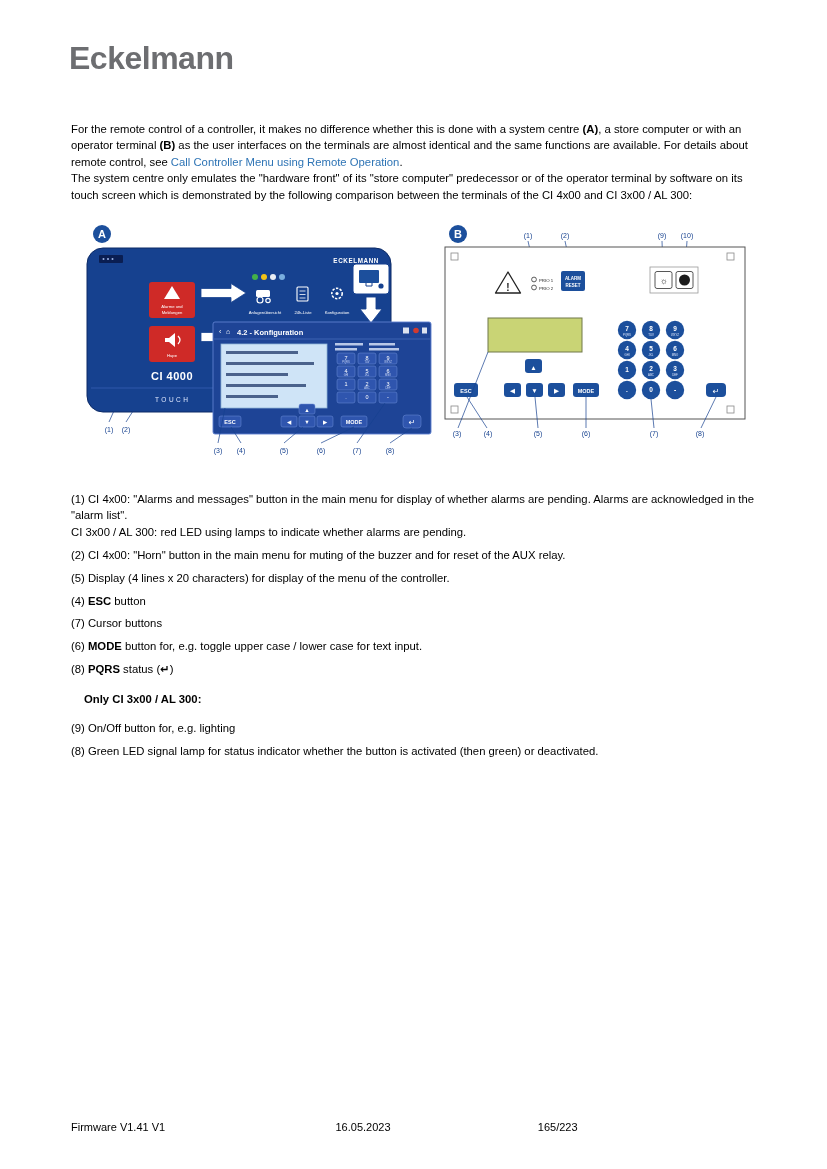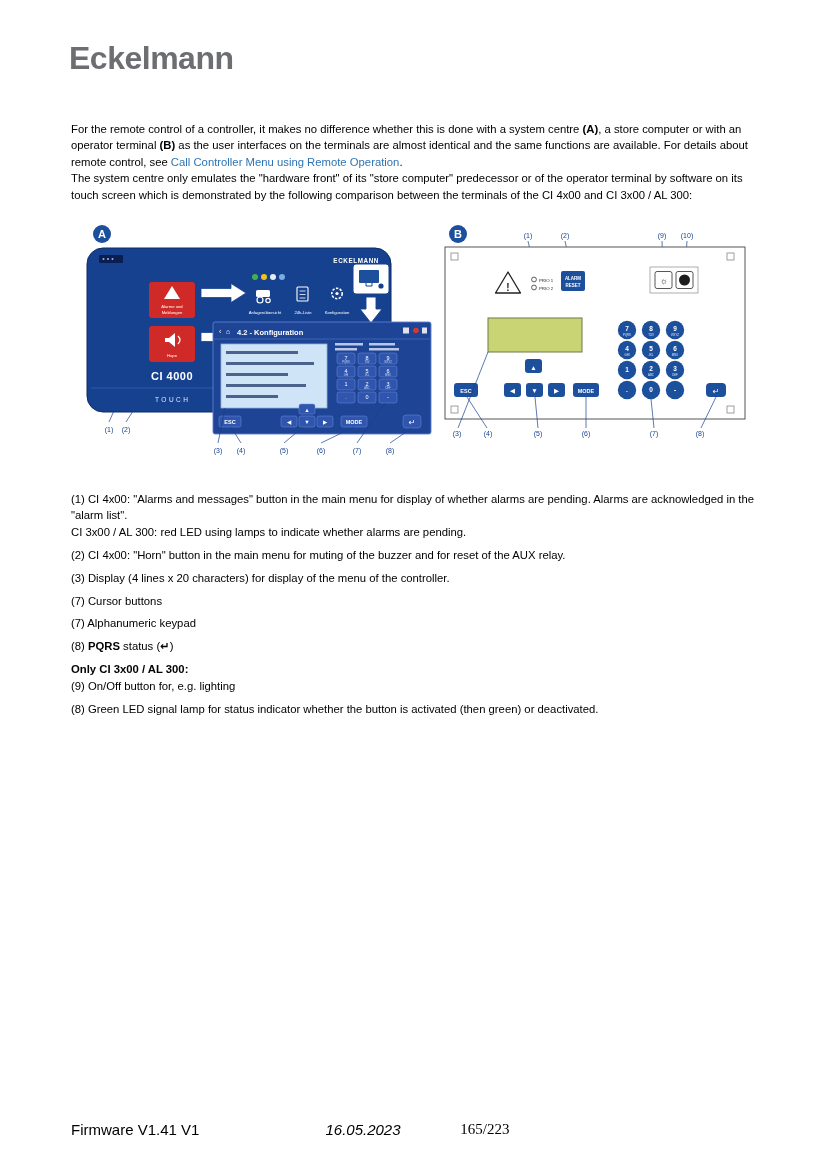--- a/index.html
+++ b/index.html
@@ -11,24 +11,24 @@
   .logo{position:absolute;left:69px;top:40px;font-size:32px;font-weight:bold;
         color:#6d6e71;letter-spacing:-0.5px;}
   .content{position:absolute;left:71px;top:121px;width:687px;
            font-size:11.3px;line-height:16.4px;}
   p{margin:0;}
   a.link{color:#2e74b5;text-decoration:none;cursor:pointer;}
   .diagrams{position:relative;height:246px;margin:19px 0 23px;}
   .figA,.figB{position:absolute;top:0;}
   .figA{left:14px;} .figB{left:369px;}
   .item{margin:0 0 6.5px;}
-  .only{margin:0;}
+  .only{margin:13px;}
   .enter-glyph{font-weight:bold;}
-  .footer{position:absolute;left:71px;top:1121px;width:584px;display:flex;font-size:15px;}
-  .f-left{flex:1;} .f-center{flex:1;text-align:center;font-style:italic;} .f-right{flex:1;text-align:left;font-family:Liberation Serif, serif;}
+  .footer{position:absolute;left:71px;top:1121px;width:584px;display:flex;font-size:11px;}
+  .f-left{flex:1;} .f-center{flex:1;text-align:center;} .f-right{flex:1;text-align:center;}
 
   
   svg text{font-family:"Liberation Sans","DejaVu Sans",sans-serif;}
   .t-badge{font-size:11px;font-weight:bold;fill:#fff;text-anchor:middle;}
   .t-co{font-size:7px;fill:#16418f;text-anchor:middle;}
   .t-brand{font-size:6.3px;font-weight:bold;fill:#fff;letter-spacing:.6px;text-anchor:end;}
   .t-tiny{font-size:4.2px;fill:#fff;text-anchor:middle;}
   .t-ci{font-size:11px;font-weight:bold;fill:#fff;letter-spacing:.5px;}
   .t-touch{font-size:6.5px;fill:#dfe8ff;letter-spacing:2.5px;}
   .t-ptitle{font-size:7.5px;font-weight:bold;fill:#fff;}
@@ -424,23 +424,24 @@
 
       <g>
         <circle cx="18" cy="12" r="9" fill="#1c4f9c"></circle>
         <text x="18" y="16" class="t-badge">B</text>
       </g>
     </svg>
   </div>
 
   <p class="item"><span>(1) CI 4x00: "Alarms and messages" button in the main menu for display of whether alarms are pending. Alarms are acknowledged in the "alarm list".</span><br><span>CI 3x00 / AL 300: red LED using lamps to indicate whether alarms are pending.</span></p>
   <p class="item"><span>(2) CI 4x00: "Horn" button in the main menu for muting of the buzzer and for reset of the AUX relay.</span><br></p>
-  <p class="item">(3) Display (4 lines x 20 characters) for display of the menu of the controller.</p>
+  <p class="item">(5) Display (4 lines x 20 characters) for display of the menu of the controller.</p>
+  <p class="item"><span>(4) </span><b>ESC</b><span> button</span></p>
   <p class="item">(7) Cursor buttons</p>
-  <p class="item">(7) Alphanumeric keypad</p>
+  <p class="item"><span>(6) </span><b>MODE</b><span> button for, e.g. toggle upper case / lower case for text input.</span></p>
   <p class="item"><span>(8) </span><b>PQRS</b><span> status (</span><span class="enter-glyph">↵</span><span>)</span></p>
   <p class="item only"><b>Only CI 3x00 / AL 300:</b></p>
   <p class="item">(9) On/Off button for, e.g. lighting</p>
   <p class="item">(8) Green LED signal lamp for status indicator whether the button is activated (then green) or deactivated.</p>
 </div>
 
 <div class="footer">
   <span class="f-left">Firmware V1.41 V1</span>
   <span class="f-center">16.05.2023</span>
   <span class="f-right">165/223</span>

